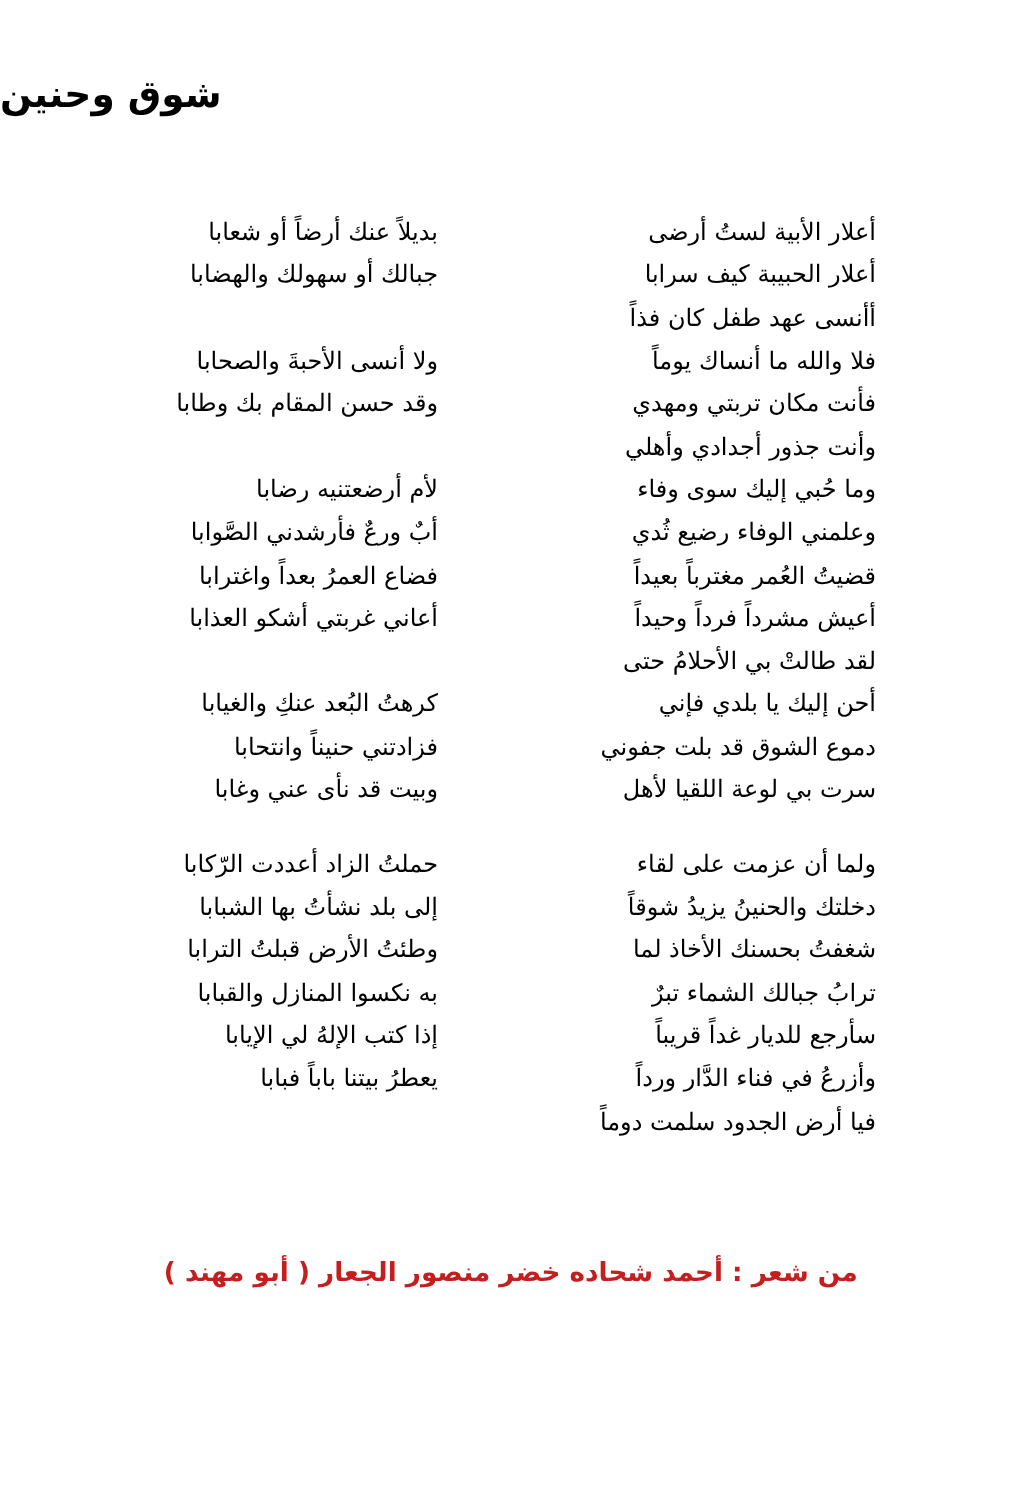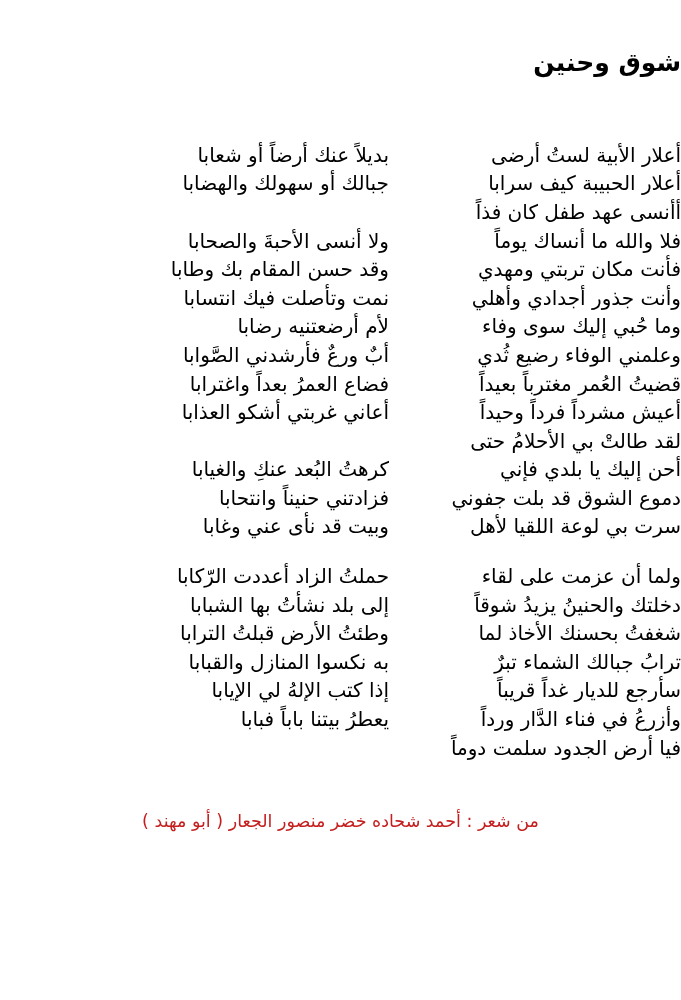--- a/index.html
+++ b/index.html
@@ -16,21 +16,21 @@
   }
 
   .page {
     width: 681px;
     height: 1000px;
     box-sizing: border-box;
     background: #ffffff;
     position: relative;
     display: flex;
     flex-direction: column;
-    align-items: flex-start;
+    align-items: flex-end;
   }
 
   
   .poem-title {
     margin-top: 48px;
     font-size: 25px;
     font-weight: bold;
     color: #000000;
     text-align: center;
     letter-spacing: 0px;
@@ -58,42 +58,42 @@
     flex-direction: row;
     width: 100%;
     direction: rtl;
     align-items: baseline;
   }
 
   .hemistich {
     box-sizing: border-box;
     width: 50%;
     color: #000000;
-    font-size: 20px;
+    font-size: 16px;
     line-height: 28.6px;
     direction: rtl;
     text-align: right;
     white-space: nowrap;
   }
 
   .hemistich.first {
     padding-left: 12px;
   }
   .hemistich.second {
     padding-left: 6px;
   }
 
   
   .attribution {
-    margin-top: 48px;
+    margin-top: 76px;
     width: 100%;
     text-align: center;
     color: #c41e1e;
     font-size: 17.5px;
-    font-weight: normal;
+    font-weight: bold;
     direction: rtl;
     line-height: 1.3;
     white-space: nowrap;
   }
 </style>
 </head>
 <body>
 
 <div class="page">
 
@@ -115,21 +115,20 @@
         <div class="verse-line">
           <div class="hemistich first">فلا والله ما أنساك يوماً</div>
           <div class="hemistich second">ولا أنسى الأحبةَ والصحابا</div>
         </div>
         <div class="verse-line">
           <div class="hemistich first">فأنت مكان تربتي ومهدي</div>
           <div class="hemistich second">وقد حسن المقام بك وطابا</div>
         </div>
         <div class="verse-line">
           <div class="hemistich first">وأنت جذور أجدادي وأهلي</div>
-          <div class="hemistich second">نمت وتأصلت فيك انتسابا</div>
         </div>
         <div class="verse-line">
           <div class="hemistich first">وما حُبي إليك سوى وفاء</div>
           <div class="hemistich second">لأم أرضعتنيه رضابا</div>
         </div>
         <div class="verse-line">
           <div class="hemistich first">وعلمني الوفاء رضيع ثُدي</div>
           <div class="hemistich second">أبٌ ورعٌ فأرشدني الصَّوابا</div>
         </div>
         <div class="verse-line">

